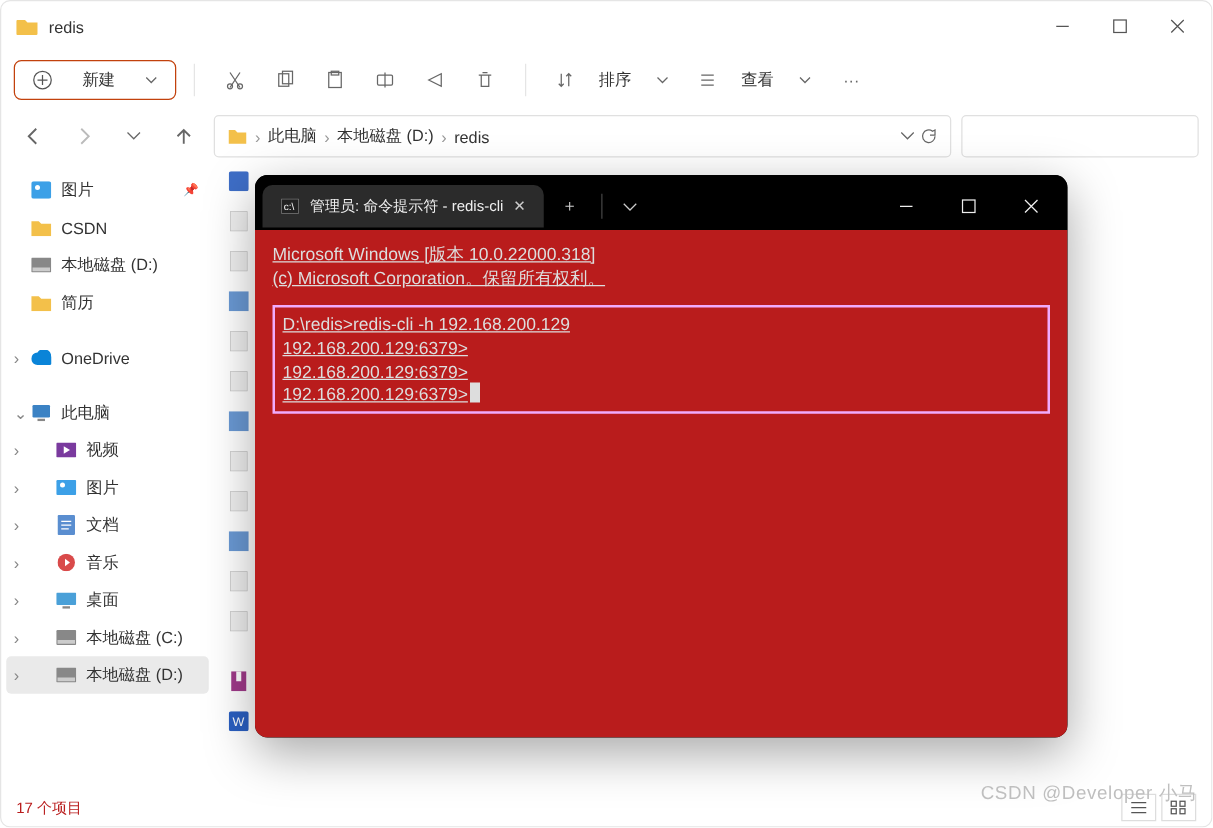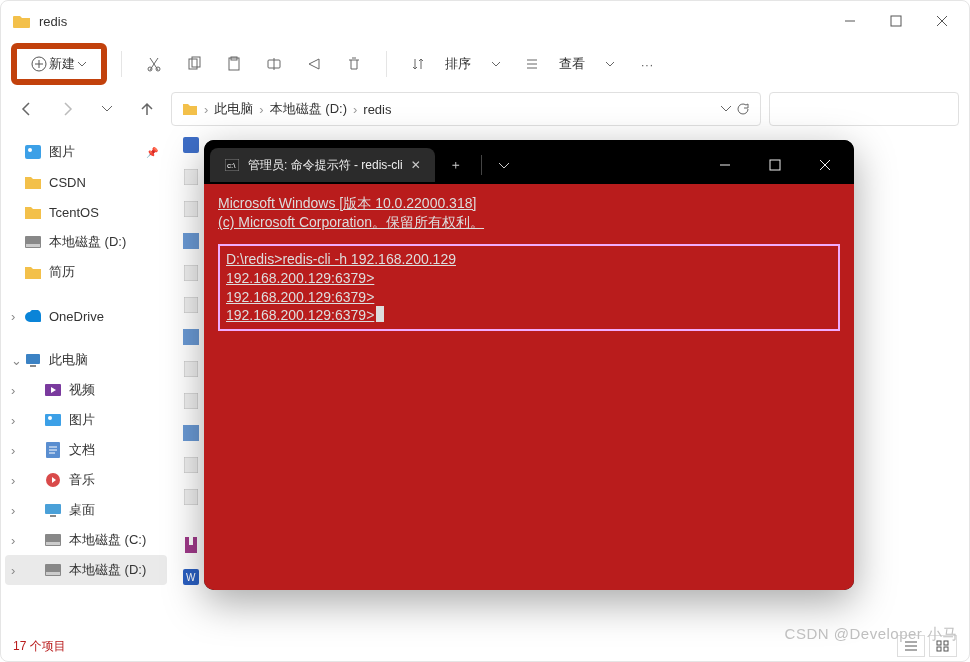--- a/index.html
+++ b/index.html
@@ -7,21 +7,21 @@
 
 
 .explorer { position: absolute; inset: 0; background: #fff; border: 1px solid #e5e5e5; border-radius: 8px; }
 .titlebar { display: flex; align-items: center; height: 40px; padding: 0 4px; }
 .titlebar .folder-icon { width: 18px; height: 14px; margin: 0 8px; }
 .titlebar-title { flex: 0 0 auto; font-size: 13px; }
 .titlebar-spacer { flex: 1; }
 .win-btn { width: 46px; height: 40px; display: flex; align-items: center; justify-content: center; color: #555; }
 
 .toolbar { display: flex; align-items: center; height: 46px; padding: 0 10px; gap: 4px; }
-.new-btn { display: flex; align-items: center; gap: 2px; padding: 6px 14px; border: 6px solid #c2410c; border-radius: 6px; cursor: pointer; }
+.new-btn { display: flex; align-items: center; gap: 24px; padding: 6px 14px; border: 1px solid #c2410c; border-radius: 6px; cursor: pointer; }
 .sep { width: 1px; height: 26px; background: #e5e5e5; margin: 0 10px; }
 .tool-icon { width: 36px; height: 36px; display: flex; align-items: center; justify-content: center; border-radius: 6px; color: #666; }
 .tool-label { display: flex; align-items: center; gap: 20px; padding: 6px 10px; border-radius: 6px; cursor: pointer; }
 
 .nav-row { display: flex; align-items: center; height: 44px; padding: 0 10px; gap: 8px; }
 .nav-arrow { width: 32px; height: 32px; display: flex; align-items: center; justify-content: center; color: #888; border-radius: 4px; }
 .address-bar { flex: 1; display: flex; align-items: center; gap: 6px; height: 34px; padding: 0 10px; border: 1px solid #e0e0e0; border-radius: 4px; }
 .crumb { display: flex; align-items: center; gap: 6px; color: #333; }
 .chev { color: #999; }
 .address-actions { display: flex; gap: 4px; margin-left: auto; color: #666; }
@@ -232,28 +232,20 @@
       <div class="side-item">
           <span class="ic">
             <svg width="16" height="13">
               <path fill="#f3c04a" d="M0 1h6l2 2h8v10H0z"></path>
             </svg>
           </span>
           <span>CSDN</span>
         </div>
       <div class="side-item">
           <span class="ic">
-            <svg width="16" height="13">
-              <path fill="#f3c04a" d="M0 1h6l2 2h8v10H0z"></path>
-            </svg>
-          </span>
-          <span>TcentOS</span>
-        </div>
-      <div class="side-item">
-          <span class="ic">
             <svg width="16" height="12">
               <rect width="16" height="12" rx="1" fill="#888"></rect>
               <rect x="1" y="8" width="14" height="3" fill="#ccc"></rect>
             </svg>
           </span>
           <span>本地磁盘 (D:)</span>
         </div>
       <div class="side-item">
           <span class="ic">
             <svg width="16" height="13">

